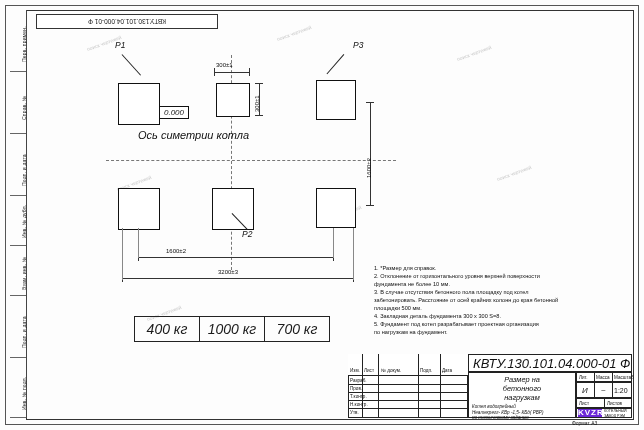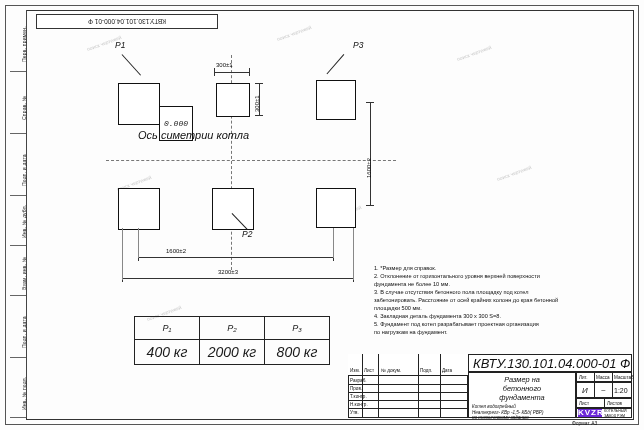--- a/index.html
+++ b/index.html
@@ -18,21 +18,21 @@
   .dwg{position:absolute;left:26px;top:10px;width:606px;height:408px;}
   .sq{position:absolute;border:1.1px solid #111;background:#fff;}
   .dim{position:absolute;background:#333;}
   .hline{height:.8px;}
   .vline{width:.8px;}
   .dashed-h{position:absolute;height:0;border-top:1px dashed #777;}
   .dashed-v{position:absolute;width:0;border-left:1px dashed #777;}
   .leader{position:absolute;background:#222;transform-origin:left center;height:.8px;}
   .lbl{position:absolute;font-size:8.5px;font-style:italic;color:#111;white-space:nowrap;}
   .dimtxt{position:absolute;font-size:6px;color:#111;white-space:nowrap;}
-  .zero{position:absolute;border:1px solid #111;padding:12px 4px;font-size:8px;background:#fff;font-style:italic;font-family:Liberation Mono, monospace;}
+  .zero{position:absolute;border:1px solid #111;padding:1px 4px;font-size:8px;background:#fff;font-style:italic;}
   .axis-label{position:absolute;font-size:11px;font-style:italic;color:#111;white-space:nowrap;}
   
   .notes{position:absolute;font-size:5.6px;line-height:7.6px;color:#111;white-space:nowrap;}
   
   .wtable{position:absolute;border-collapse:collapse;}
   .wtable td{border:1px solid #222;text-align:center;font-size:9px;width:62px;height:20px;font-style:italic;}
   .wtable td.val{font-size:14px;height:22px;}
   
   .tb{position:absolute;border:1.2px solid #222;box-sizing:border-box;background:#fff;}
   .tbtxt{position:absolute;font-size:4.6px;color:#111;white-space:nowrap;}
@@ -141,29 +141,24 @@
     <div class="notes" style="left:348px;top:271px;">фундамента не более 10 мм.</div>
     <div class="notes" style="left:348px;top:279px;">3. В случае отсутствия бетонного пола площадку под котел</div>
     <div class="notes" style="left:348px;top:287px;">забетонировать. Расстояние от осей крайних колонн до края бетонной</div>
     <div class="notes" style="left:348px;top:295px;">площадки 500 мм.</div>
     <div class="notes" style="left:348px;top:303px;">4. Закладная деталь фундамента  300 х 300  S=8.</div>
     <div class="notes" style="left:348px;top:311px;">5. Фундамент под котел разрабатывает проектная организация</div>
     <div class="notes" style="left:348px;top:319px;">по нагрузкам на фундамент.</div>
 
     <table class="wtable" style="left:108px;top:306px;">
       <tbody>
-          <tr>
-        <td>Р₁</td>
-        <td>Р₂</td>
-        <td>Р₃</td>
-      </tr>
       <tr>
         <td class="val">400 кг</td>
-        <td class="val">2000 кг</td>
-        <td class="val">800 кг</td>
+        <td class="val">1000 кг</td>
+        <td class="val">700 кг</td>
       </tr>
     </tbody>
       </table>
 
     <div class="tb" style="left:322px;top:344px;width:284px;height:64px;"></div>
 
     <div class="tb" style="left:322px;top:344px;width:120px;height:64px;"></div>
     <div class="tb" style="left:322px;top:344px;width:120px;height:22px;border-width:0 0 1.2px 0;"></div>
     <div class="tb" style="left:336px;top:344px;width:0;height:64px;border-width:0 0 0 1px;"></div>
     <div class="tb" style="left:352px;top:344px;width:0;height:64px;border-width:0 0 0 1px;"></div>
@@ -185,21 +180,21 @@
     <div class="tbtxt" style="left:324px;top:384px;">Т.контр.</div>
     <div class="tbtxt" style="left:324px;top:392px;">Н.контр.</div>
     <div class="tbtxt" style="left:324px;top:400px;">Утв.</div>
 
     <div class="tb" style="left:442px;top:344px;width:164px;height:18px;"></div>
     <div class="tbtitle" style="left:447px;top:346px;">КВТУ.130.101.04.000-01  Ф</div>
 
     <div class="tb" style="left:442px;top:362px;width:108px;height:46px;"></div>
     <div class="tbsub" style="left:442px;top:365px;width:108px;">Размер на</div>
     <div class="tbsub" style="left:442px;top:374px;width:108px;">бетонного</div>
-    <div class="tbsub" style="left:442px;top:383px;width:108px;">фундамента</div>
+    <div class="tbsub" style="left:442px;top:383px;width:108px;">нагрузкам</div>
     <div class="tbtxt" style="left:446px;top:394px;font-style:italic;">Котел водогрейный</div>
     <div class="tbtxt" style="left:446px;top:400px;font-style:italic;">Неатехрегг- КВр -1,5- КБд( РВР)</div>
     <div class="tbtxt" style="left:446px;top:405px;font-style:italic;">по техническому заданию</div>
 
     <div class="tb" style="left:550px;top:362px;width:56px;height:10px;"></div>
     <div class="tb" style="left:568px;top:362px;width:0;height:10px;border-width:0 0 0 1px;"></div>
     <div class="tb" style="left:586px;top:362px;width:0;height:10px;border-width:0 0 0 1px;"></div>
     <div class="tbtxt" style="left:553px;top:365px;">Лит.</div>
     <div class="tbtxt" style="left:570px;top:365px;">Масса</div>
     <div class="tbtxt" style="left:588px;top:365px;">Масштаб</div>

